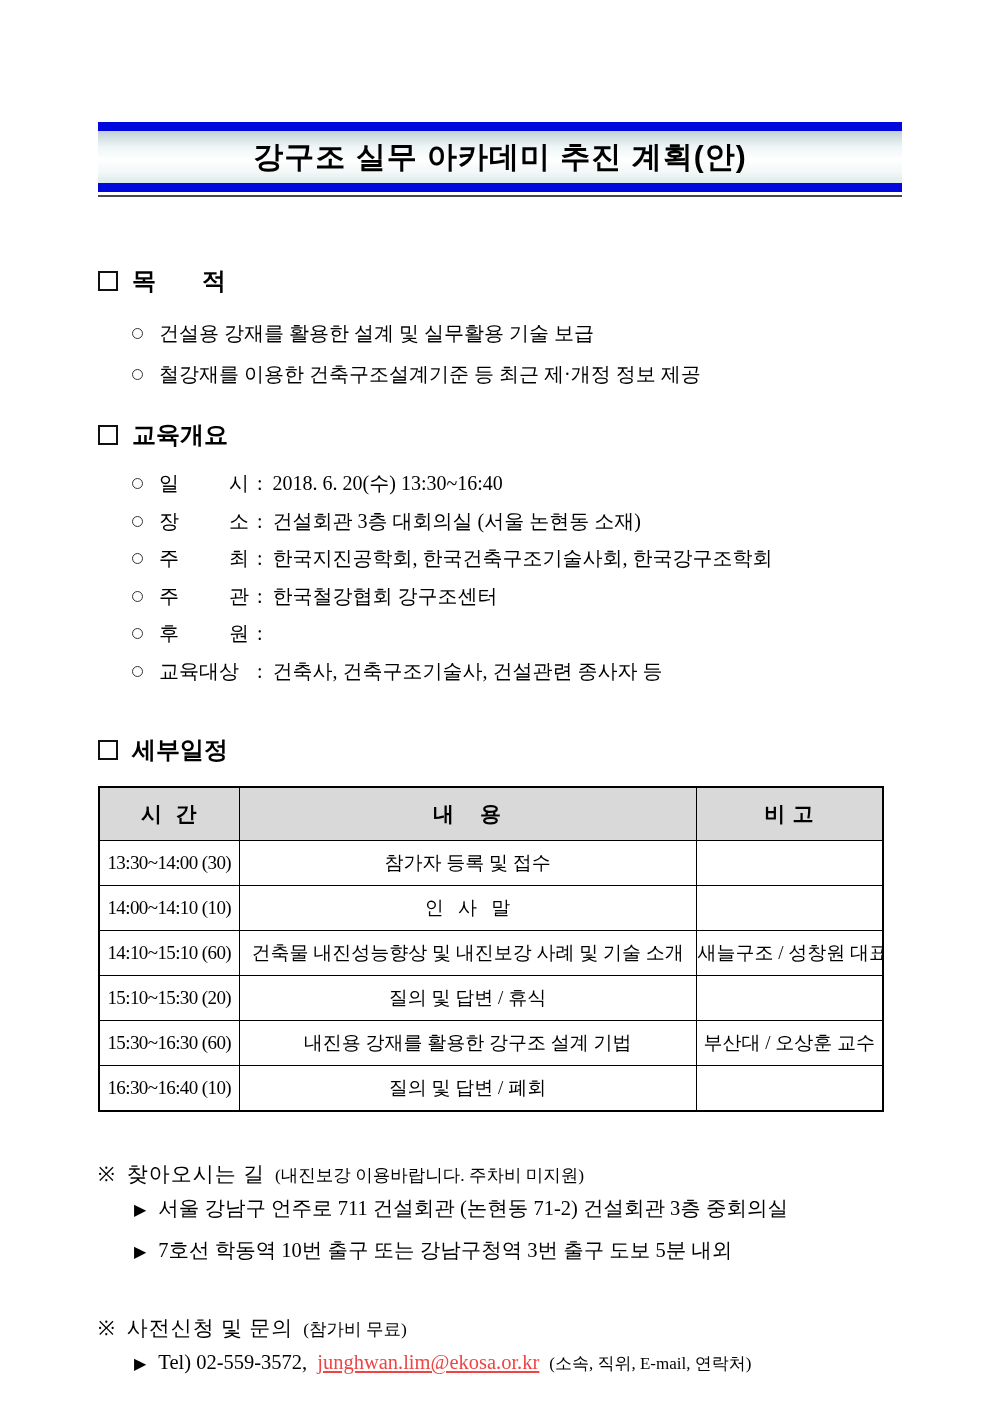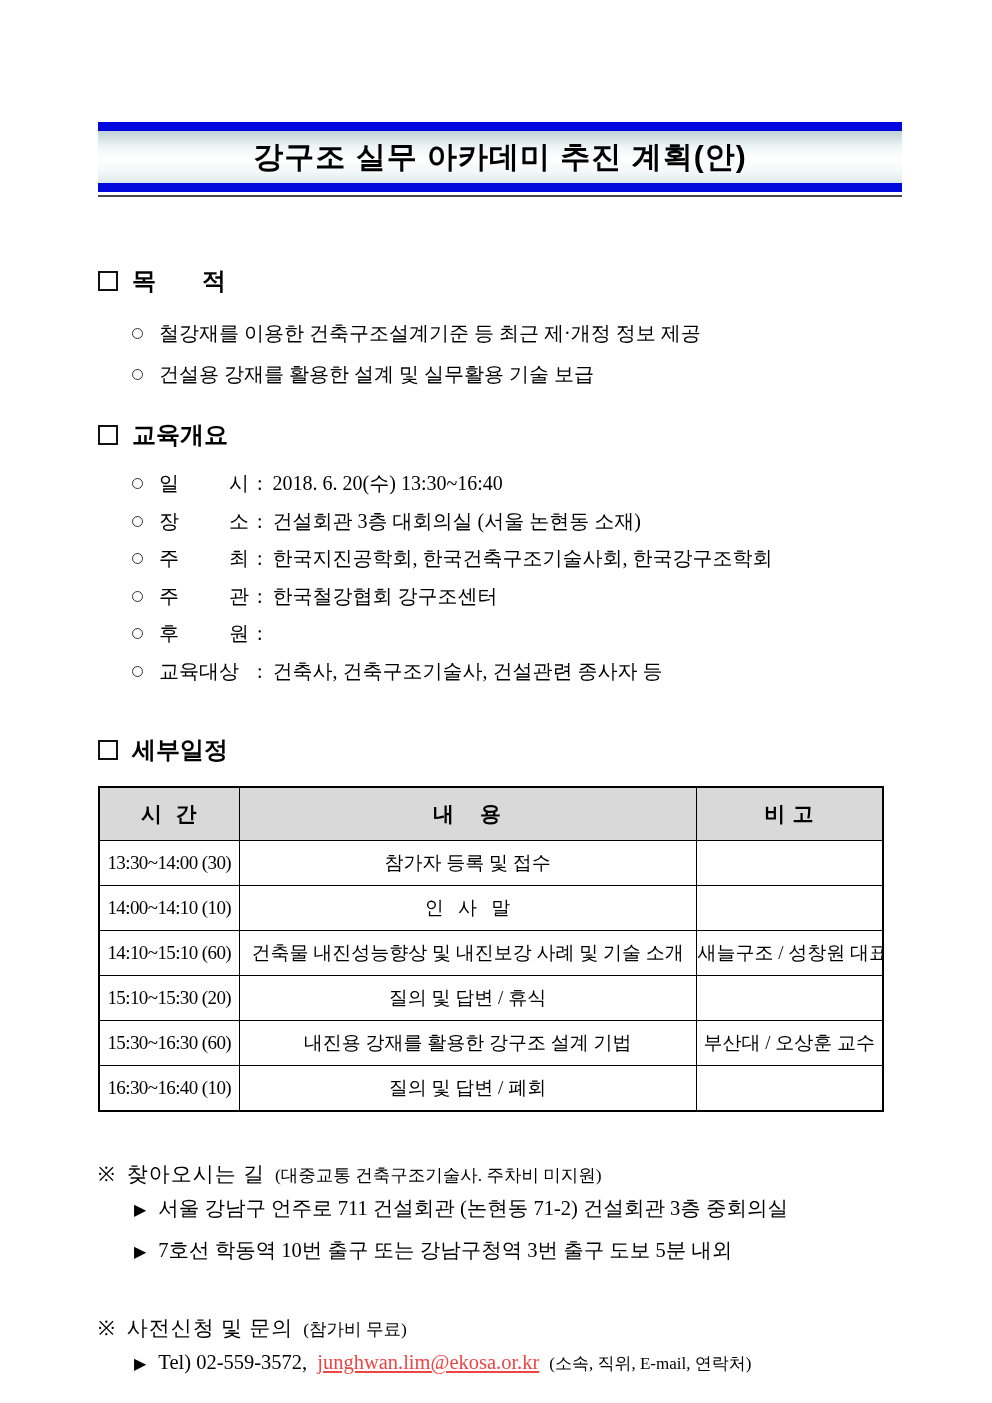--- a/index.html
+++ b/index.html
@@ -80,25 +80,25 @@
     <div class="banner-underline"></div>
   </div>
 
   <div class="section-head mt-purpose">
     <span class="square-icon"></span>
     <span class="h-justify">목 적</span>
   </div>
   <div class="bullets">
     <div class="bullet-line">
       <span class="circle-icon"></span>
+      <span>건설용 강재를 활용한 설계 및 실무활용 기술 보급</span>
+    </div>
+    <div class="bullet-line">
+      <span class="circle-icon"></span>
       <span>철강재를 이용한 건축구조설계기준 등 최근 제·개정 정보 제공</span>
-    </div>
-    <div class="bullet-line">
-      <span class="circle-icon"></span>
-      <span>건설용 강재를 활용한 설계 및 실무활용 기술 보급</span>
     </div>
   </div>
 
   <div class="section-head mt-overview">
     <span class="square-icon"></span>
     <span>교육개요</span>
   </div>
   <div class="overview-list">
     <div class="bullet-line">
       <span class="circle-icon"></span>
@@ -186,21 +186,21 @@
         <td>질의 및 답변 / 폐회</td>
         <td class="cell-note"></td>
       </tr>
     </tbody>
   </table>
 
   <div class="note-section">
     <div class="note-head">
       <span class="ref-mark">※</span>
       <span class="note-head-main">찾아오시는 길</span>
-      <span class="note-head-sub">(대중교통 건축구조기술사. 주차비 미지원)</span>
+      <span class="note-head-sub">(내진보강 이용바랍니다. 주차비 미지원)</span>
     </div>
     <div class="arrow-line">
       <span class="arrow-icon">▶</span>
       <span>서울 강남구 언주로 711 건설회관 (논현동 71-2) 건설회관 3층 중회의실</span>
     </div>
     <div class="arrow-line">
       <span class="arrow-icon">▶</span>
       <span>7호선 학동역 10번 출구 또는 강남구청역 3번 출구 도보 5분 내외</span>
     </div>
   </div>

